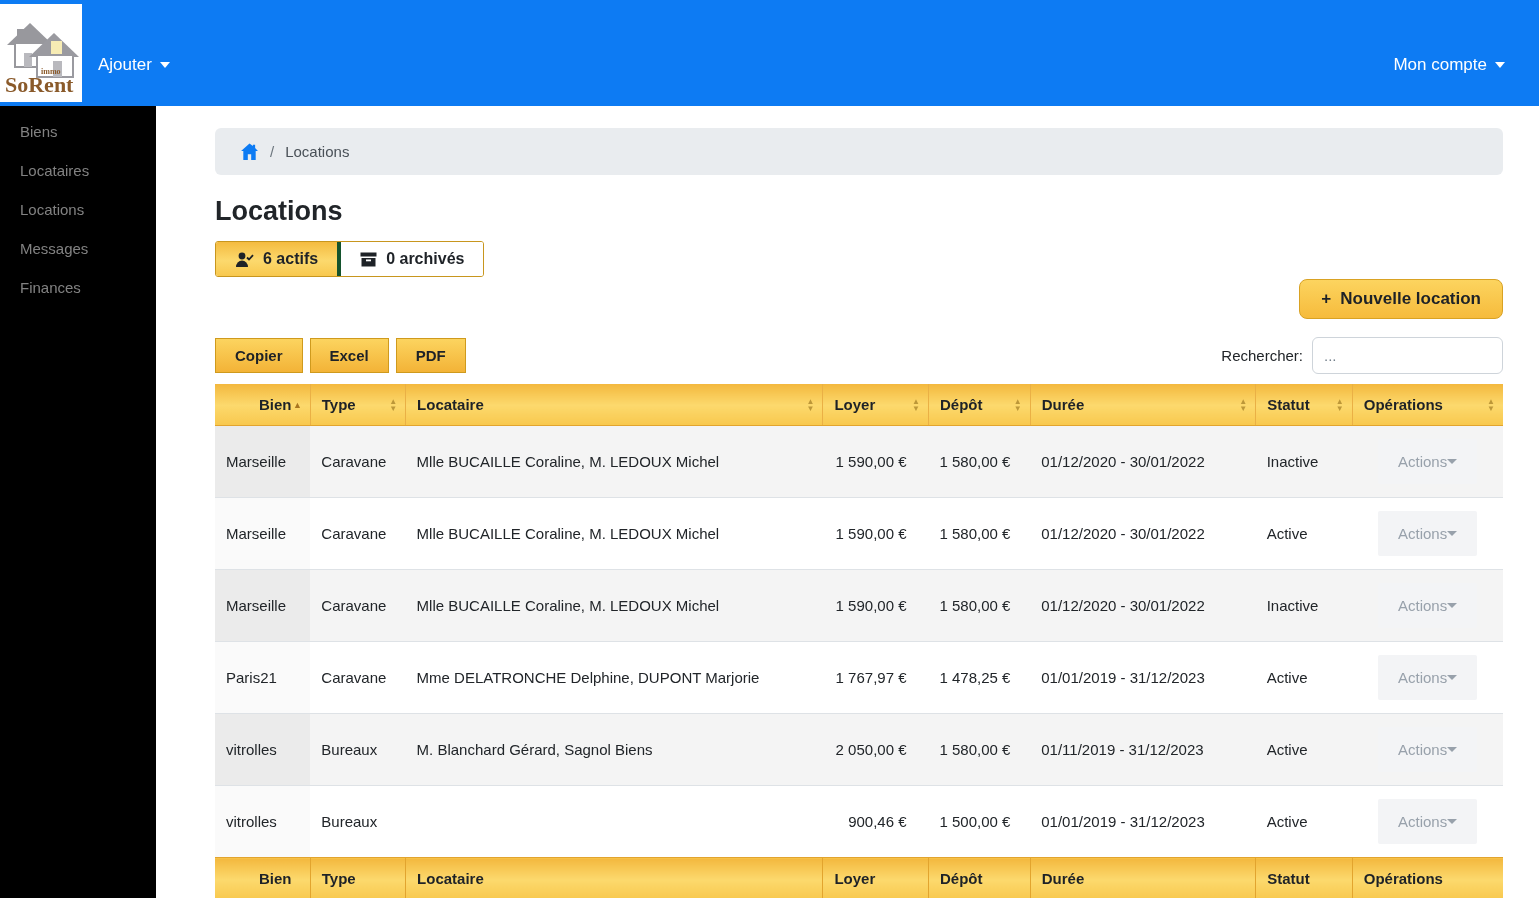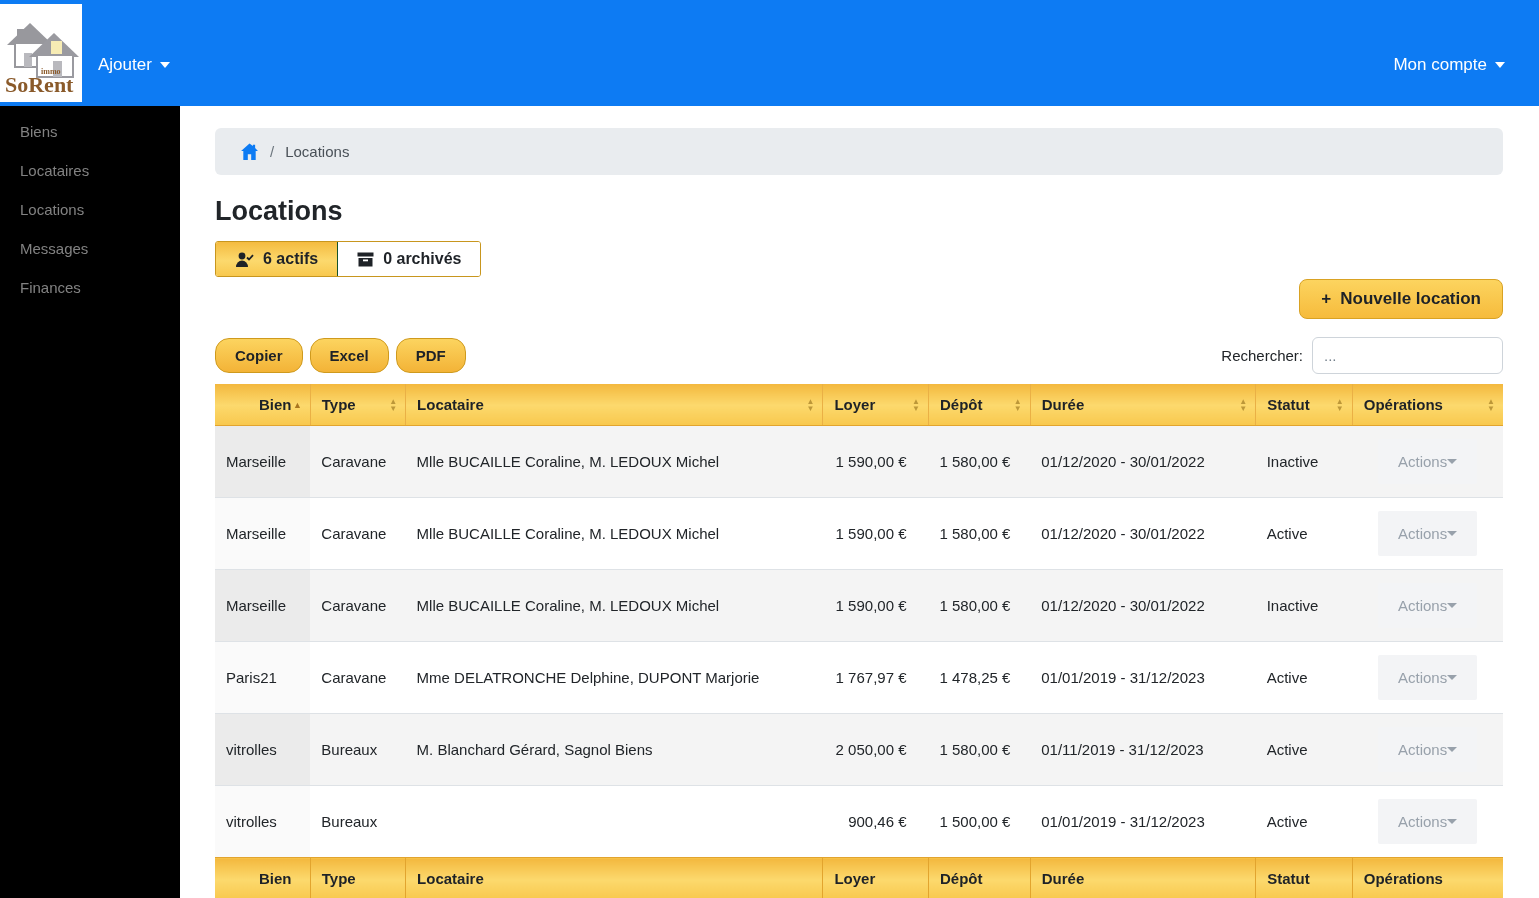--- a/index.html
+++ b/index.html
@@ -12,21 +12,21 @@
   .brand-box { width:82px; height:98px; background:#fff; 
     display:flex; align-items:center; justify-content:center; }
   .nav-link { color:#fff; font-size:17px; display:flex; align-items:center; gap:8px;
     cursor:pointer;margin-top:24px; }
   .nav-link.ajouter { margin-left:16px; }
   .nav-link.compte { margin-left:auto; margin-right:34px; }
   .caret-down { width:0; height:0; border-left:5px solid transparent;
     border-right:5px solid transparent; border-top:6px solid #fff; display:inline-block; }
 
   
-  .sidebar { position:absolute; top:106px; left:0; width:180px; height:792px;
+  .sidebar { position:absolute; top:106px; left:0; width:156px; height:792px;
     background:#000; padding-top:6px; }
   .side-item { color:#828282; font-size:15px; padding:11px 20px; cursor:pointer; }
 
   
   .main { position:absolute; top:106px; left:180px; width:1359px; height:792px;
     background:#fff; padding:22px 36px 0 35px; }
 
   .breadcrumb { background:#e9ecef; border-radius:6px; height:47px;
     display:flex; align-items:center; padding:0 25px; gap:11px; margin-bottom:21px; }
   .breadcrumb .sep { color:#6c757d; font-size:15px; }
@@ -34,34 +34,34 @@
   .home-svg { width:19px; height:18px; display:block; }
 
   .page-title { font-size:27px; font-weight:600; color:#212529; margin:2px 0 14px; }
 
   
   .tab-group { display:inline-flex; border:1px solid #c8961e; border-radius:3px;
     overflow:hidden; background:#fff; }
   .tab { display:flex; align-items:center; gap:9px; padding:8px 19px;
     font-size:16px; font-weight:700; color:#1e2227; cursor:pointer; }
   .tab.active { background:linear-gradient(180deg,#f4bb40 0%,#fcd96d 55%,#f8c84e 100%); }
-  .tab.inactive { border-left:1px solid #14532d; background:#fff;justify-content:flex-end; }
+  .tab.inactive { border-left:4px solid #14532d; background:#fff;justify-content:flex-end; }
   .tab svg { display:block; }
 
   .new-row { display:flex; justify-content:flex-end; margin:2px 0 18px; }
   .btn-new { background:linear-gradient(180deg,#fcd45f 0%,#f6bb3c 100%);
     border:1px solid #d9a223; border-radius:8px; padding:9px 21px;
     font-size:17px; font-weight:700; color:#1e2227; display:flex; gap:9px;
     align-items:center; cursor:pointer;
     font-family:"Liberation Sans","DejaVu Sans",sans-serif; }
 
   
   .toolbar { display:flex; align-items:center; margin-bottom:10px; }
   .btn-export { background:linear-gradient(180deg,#fcd45f 0%,#f3b337 100%);
-    border:1px solid #cf9a1d; border-radius:14px; padding:8px 19px; margin-right:7px;
+    border:1px solid #cf9a1d; border-radius:0; padding:8px 19px; margin-right:7px;
     font-size:15px; font-weight:700; color:#1e2227; cursor:pointer;
     font-family:"Liberation Sans","DejaVu Sans",sans-serif; }
   .search-wrap { margin-left:auto; display:flex; align-items:center; gap:9px; }
   .search-label { font-size:15px; color:#212529; }
   .search-input { width:191px; height:37px; border:1px solid #ced4da; border-radius:6px;
     padding:0 11px; font-size:15px; color:#495057; outline:none;
     font-family:"Liberation Sans","DejaVu Sans",sans-serif; }
   .search-input::placeholder { color:#75818c; }
 
   

